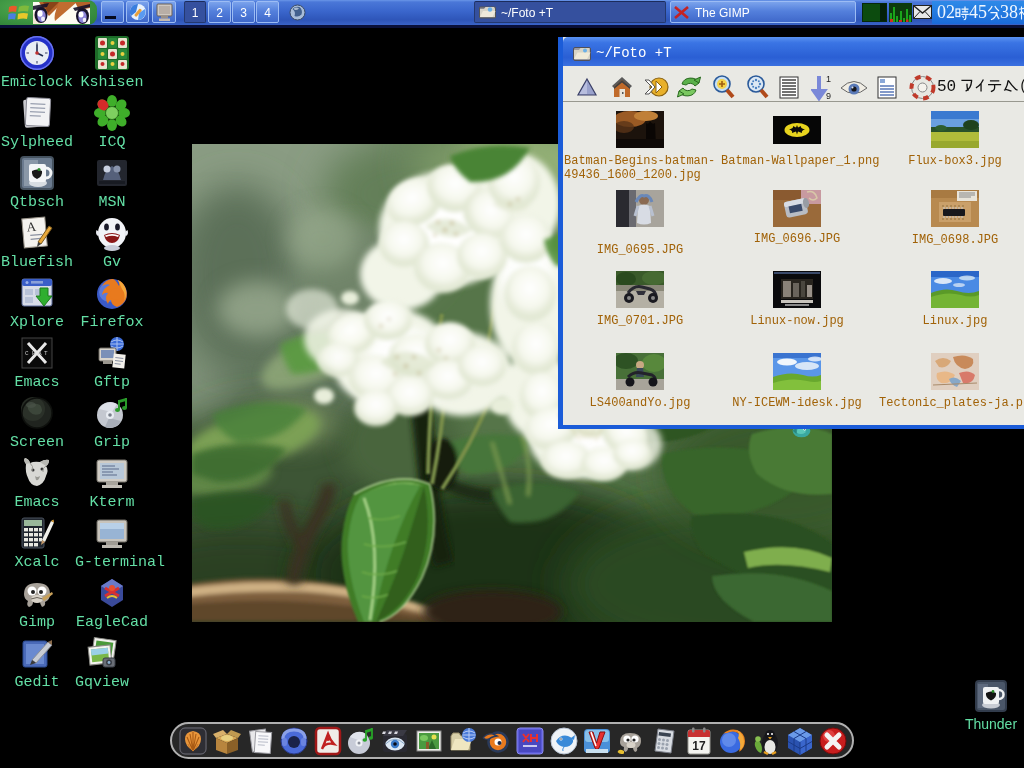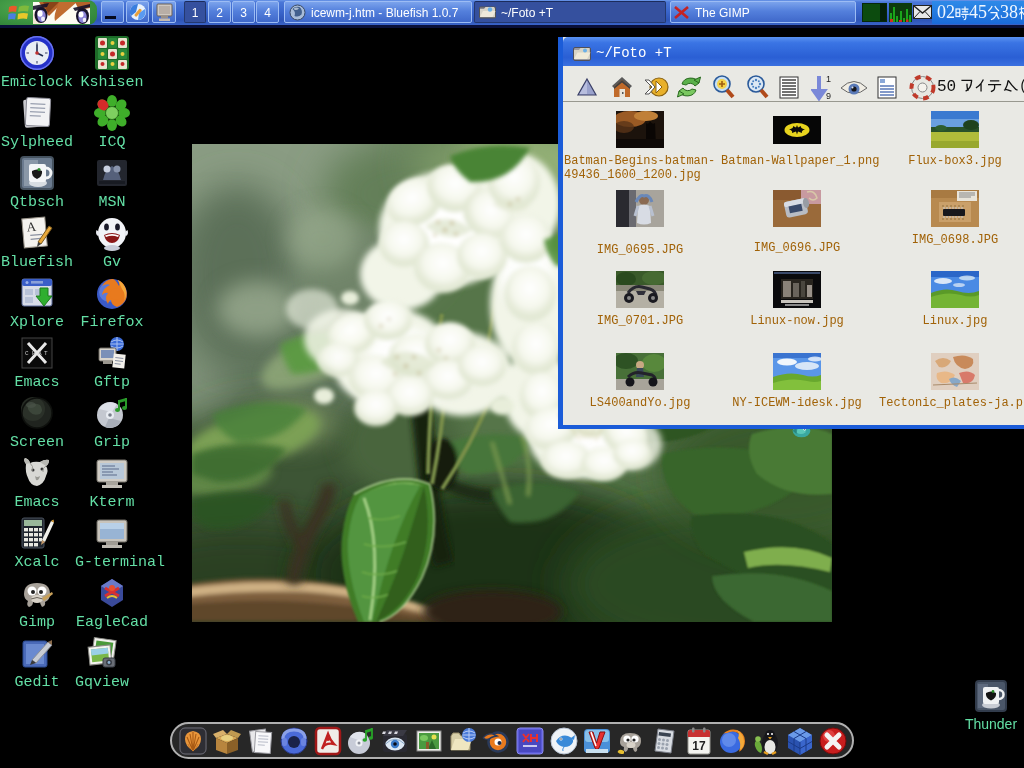--- a/index.html
+++ b/index.html
@@ -291,21 +291,20 @@
    <rect x="3" y="3" width="11" height="8" fill="#b8aea6"></rect>
    <rect x="5" y="13" width="7" height="2.5" fill="#9a9088"></rect>
    <rect x="3" y="15.5" width="11" height="2.5" fill="#c4bab2"></rect>
  </svg>
 
  <div class="tbtn down" style="left:184px;width:22px;">1</div>
  <div class="tbtn" style="left:208px;width:23px;">2</div>
  <div class="tbtn" style="left:232px;width:23px;">3</div>
  <div class="tbtn" style="left:256px;width:23px;">4</div>
 
- <div class="tbtn task" style="left:284px;width:188px;padding-left:26px;">icewm-j.htm - Bluefish 1.0.7</div>
  <svg class="abs" style="left:289px;top:4px" width="17" height="17" viewBox="0 0 17 17">
    <circle cx="8.5" cy="8.5" r="7.5" fill="#a8bcd8"></circle>
    <circle cx="8.5" cy="8.5" r="7.5" fill="none" stroke="#3a4a64" stroke-width="1"></circle>
    <path d="M3.5 5 Q7 7.5 5.5 12 Q9.5 13.5 12.5 10.5 Q14 6 10.5 3 Q6 2 3.5 5" fill="#42608e"></path>
    <path d="M5 4 Q8 3 10 4.5 Q8 6.5 5.5 6 Z" fill="#d8e2ee" opacity=".7"></path>
  </svg>
  <div class="tbtn down task" style="left:474px;width:192px;padding-left:26px;">~/Foto +T</div>
  <svg class="abs" style="left:479px;top:5px" width="17" height="14" viewBox="0 0 17 14">
    <rect x="0.5" y="2" width="16" height="11" rx="1" fill="#8a8a92" stroke="#555"></rect>
    <path d="M1 4 L5 4 L6.5 2 L15 2 L16 4 L16 12 L1 12 Z" fill="#d8d4c8"></path>
@@ -820,21 +819,21 @@
 <span class="th" style="width:48px;height:37px;display:block;margin-left:auto;margin-right:auto;"><svg width="48" height="37" viewBox="0 0 48 37">
 <rect width="48" height="37" fill="#9a6a3a"></rect>
 <rect width="48" height="10" fill="#8a5a30"></rect>
 <rect x="28" width="20" height="14" fill="#c89aa0"></rect>
 <path d="M34 2 Q42 0 44 8 Q40 12 36 8" fill="none" stroke="#d8c8a8" stroke-width="1.5"></path>
 <rect x="12" y="10" width="22" height="16" rx="3" fill="#b8bcc4" transform="rotate(-12 23 18)"></rect>
 <rect x="12" y="10" width="22" height="5" rx="2" fill="#d8dce4" transform="rotate(-12 23 18)"></rect>
 <rect x="16" y="15" width="13" height="7" fill="#3a4a6a" transform="rotate(-12 23 18)"></rect>
 <ellipse cx="33" cy="13" rx="3" ry="5" fill="#989ca4" transform="rotate(-12 33 13)"></ellipse>
           </svg></span>
-<span style="display:block;margin-top:14px;line-height:14px;word-break:break-all;">IMG_0696.JPG</span>
+<span style="display:block;margin-top:5px;line-height:14px;word-break:break-all;">IMG_0696.JPG</span>
       </div>
 <div class="fitem" style="left:316px;top:89px;">
 <span class="th" style="width:48px;height:37px;display:block;margin-left:auto;margin-right:auto;"><svg width="48" height="37" viewBox="0 0 48 37">
 <rect width="48" height="37" fill="#b88a50"></rect>
 <rect width="48" height="8" fill="#a87a42"></rect>
 <rect x="26" y="1" width="20" height="10" fill="#e8e4da"></rect>
 <path d="M28 3 L44 3 M28 5 L44 5 M28 7 L40 7" stroke="#888" stroke-width="1"></path>
 <rect x="8" y="12" width="32" height="20" fill="#caa06a"></rect>
 <g fill="#8a6a3a">
               <circle cx="12" cy="16" r=".8"></circle>

